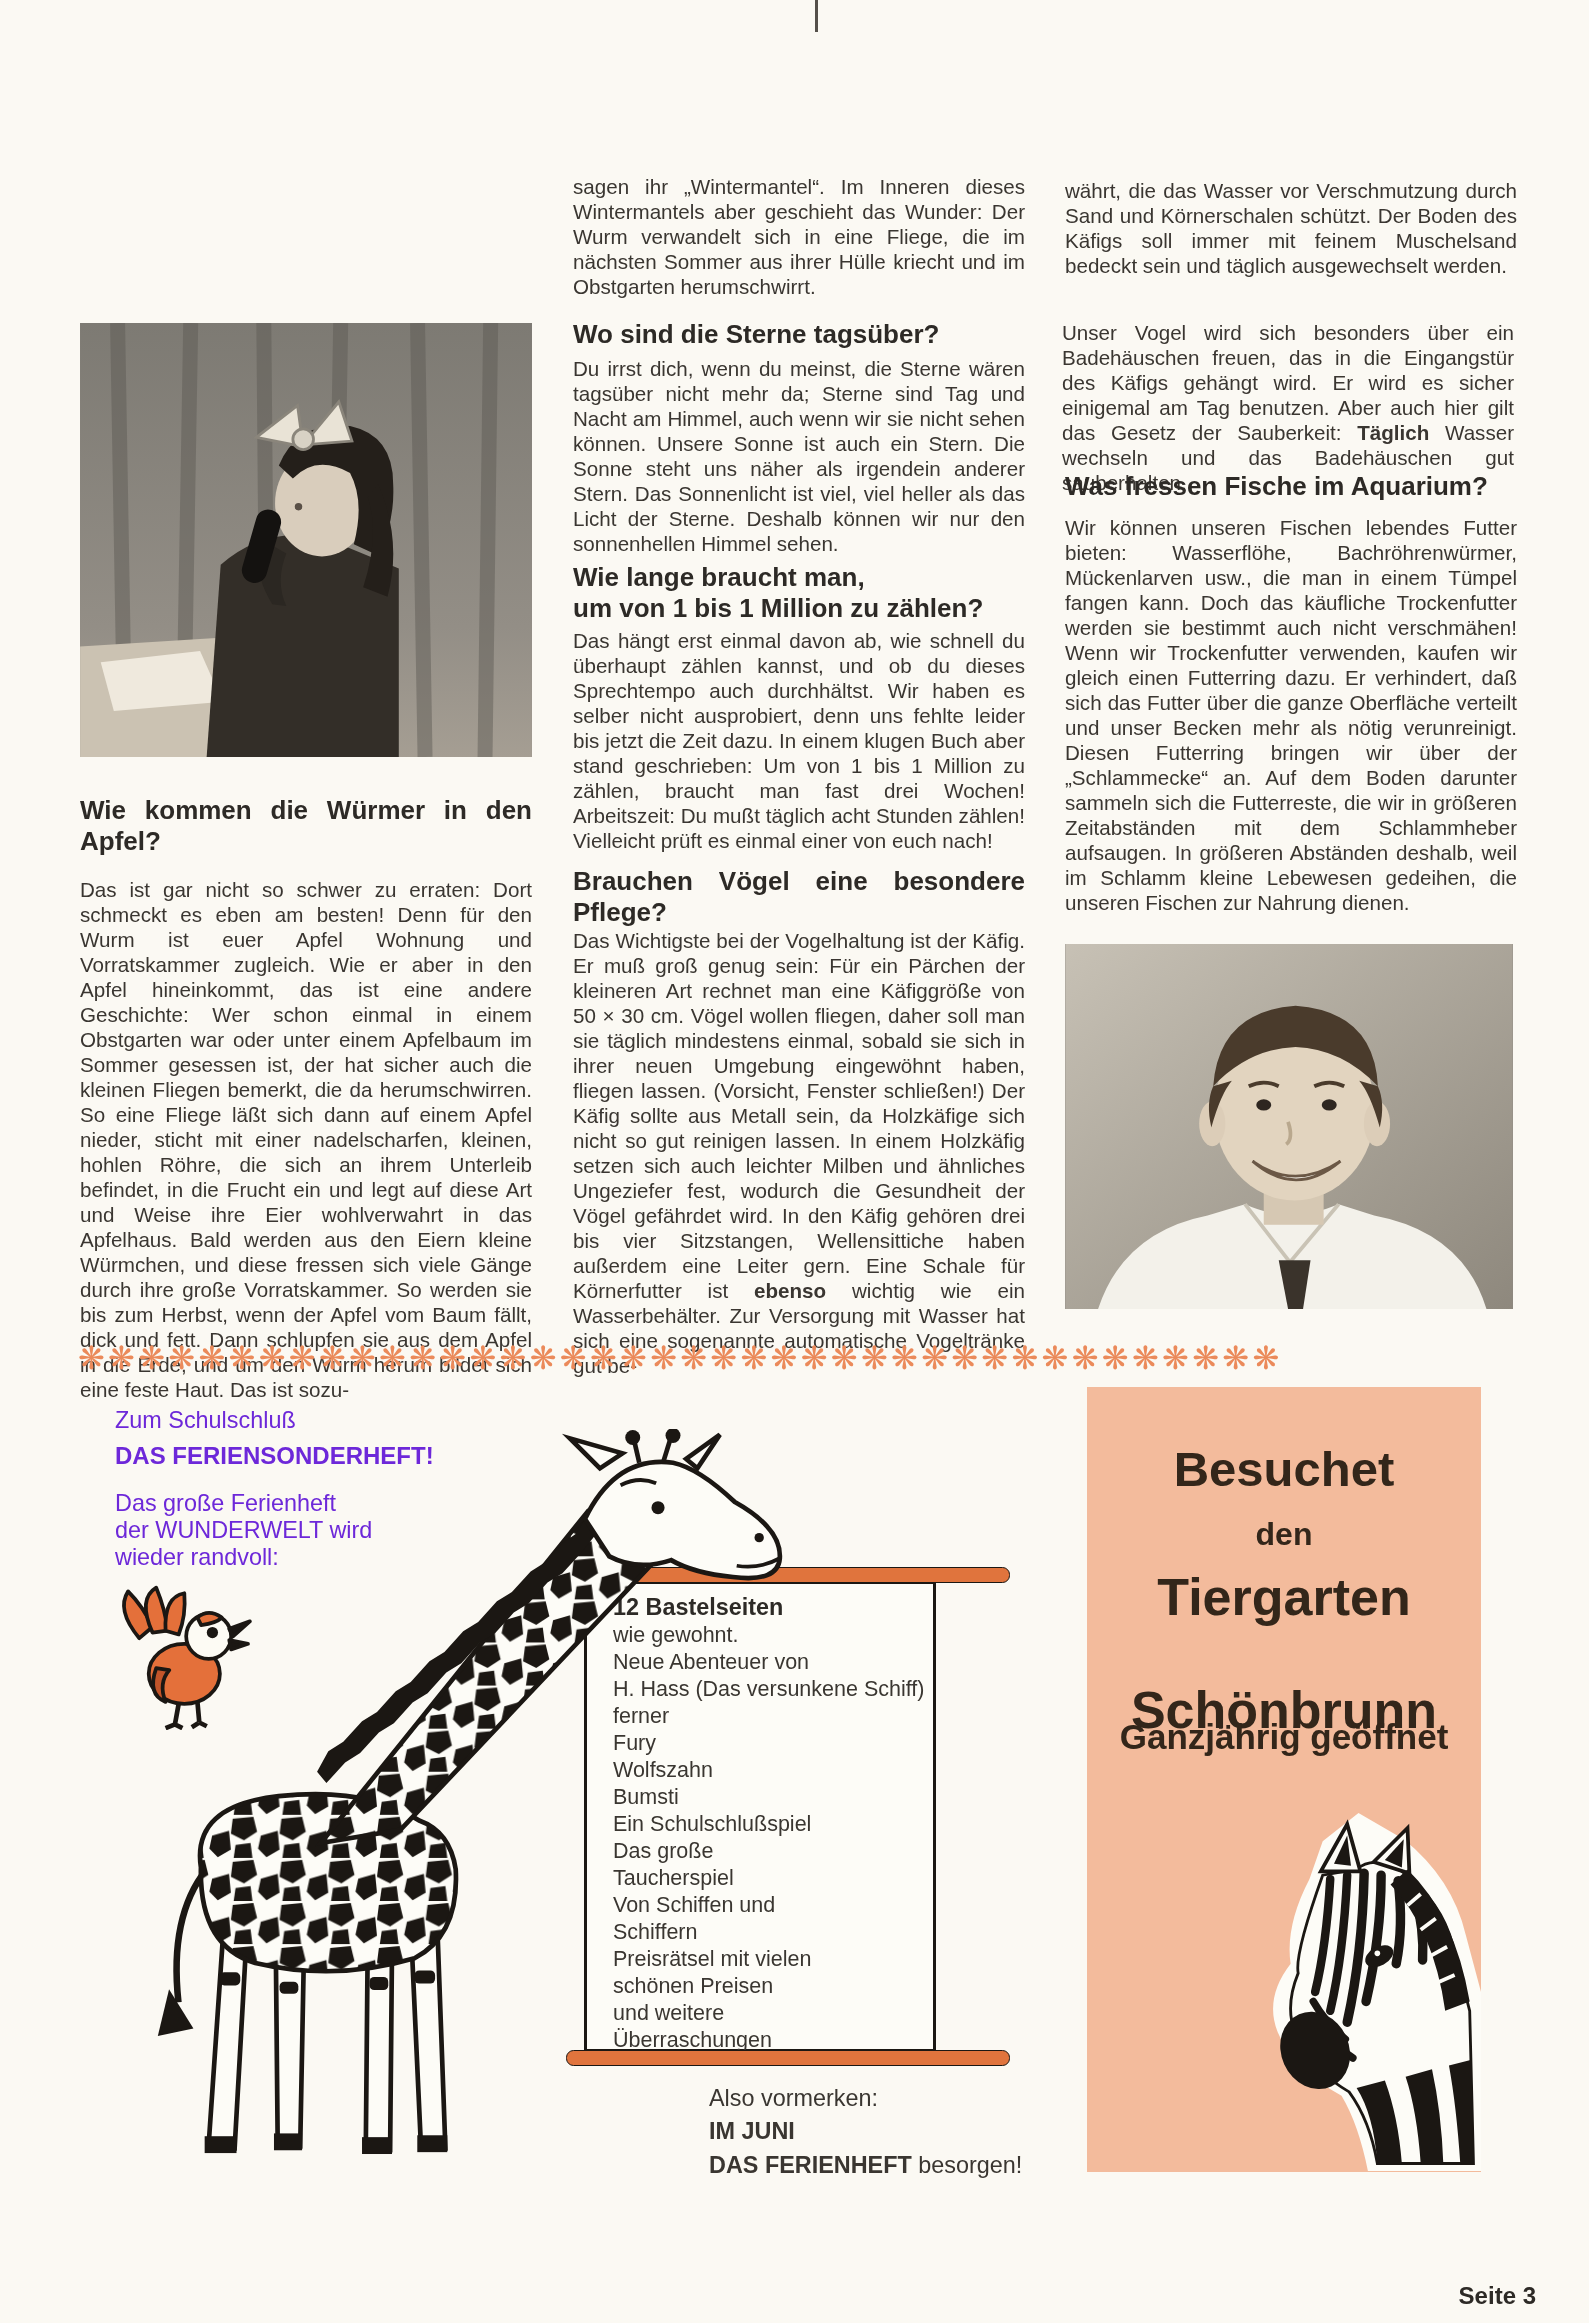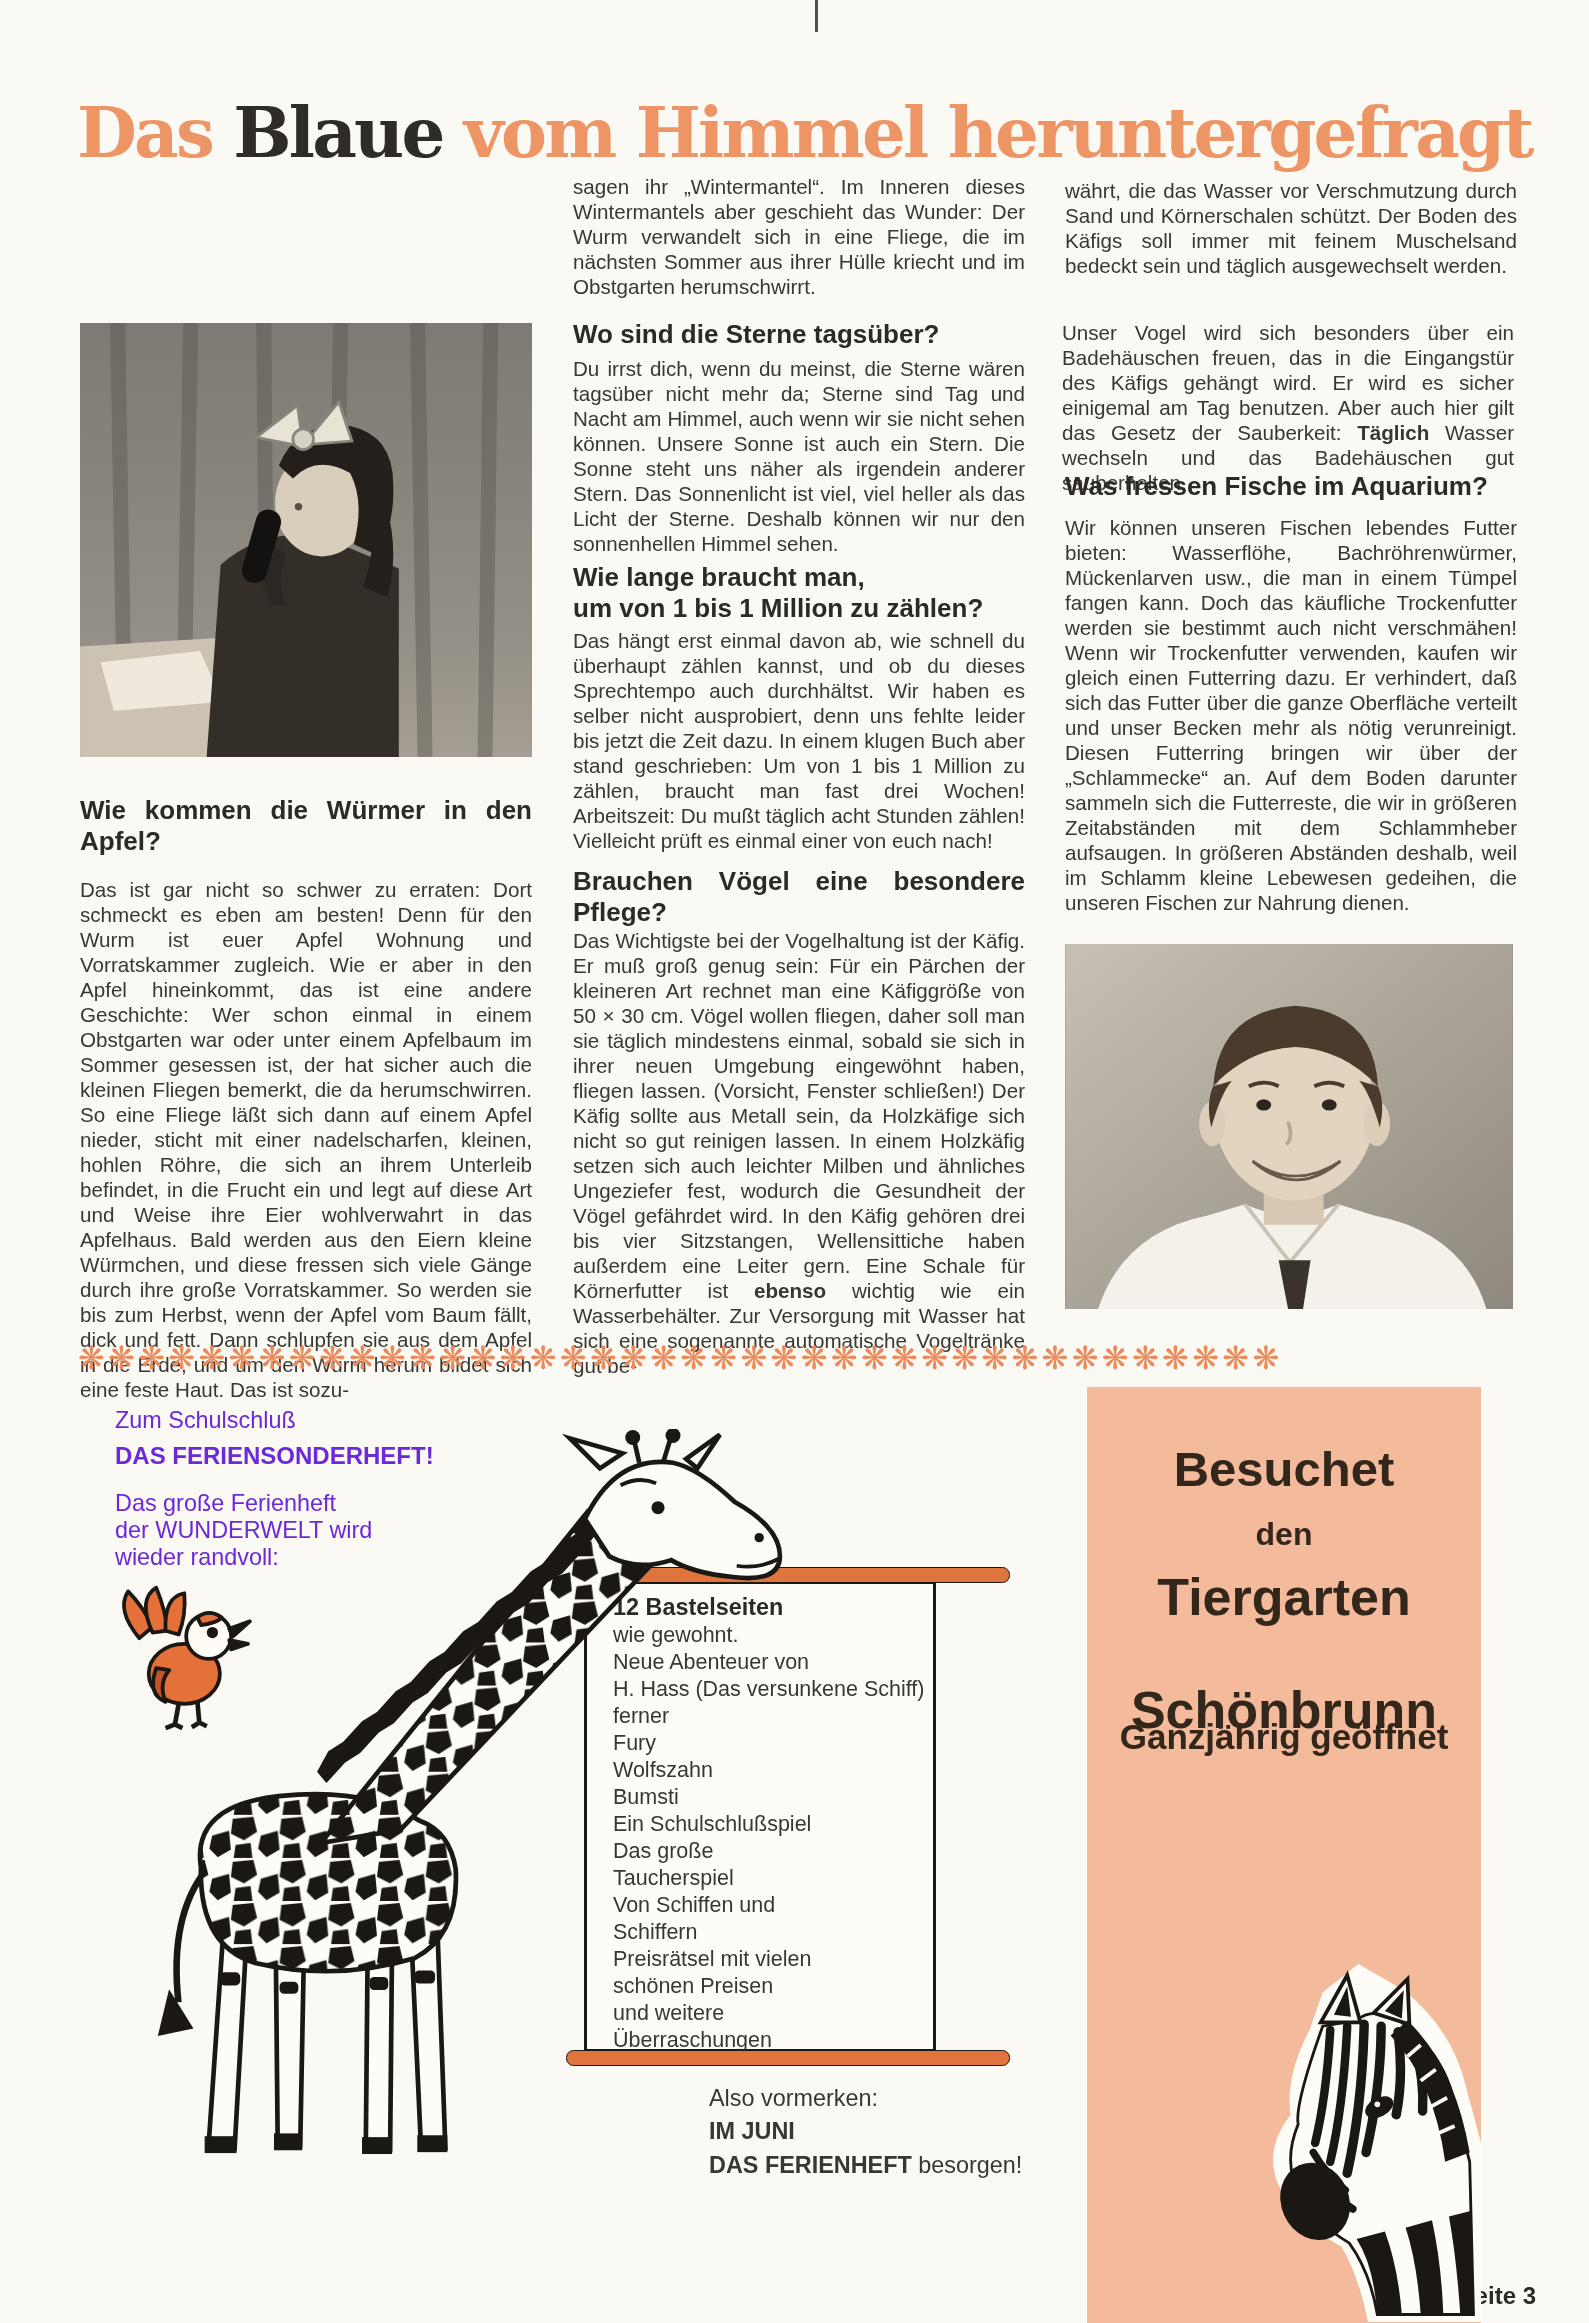--- a/index.html
+++ b/index.html
@@ -27,35 +27,34 @@
   
   #box-bar-top,#box-bar-bottom{left:566px;width:442px;height:14px;background:#e0743d;
       border:1.9px solid #1b1713;border-radius:7.5px;z-index:3;}
   #box{left:584px;top:1581px;width:352px;height:471px;border:3.7px solid #1b1713;background:#fdfcf7;
        z-index:1;box-sizing:border-box;padding:7.5px 0 0 26px;}
   #box .box-title{font-weight:bold;font-size:23.4px;line-height:30px;color:#2d2a26;}
   #box li{list-style:none;font-size:21.5px;line-height:27px;color:#3a3631;}
   #box ul{margin:0;padding:0;}
   .note-line{left:709px;font-size:23.4px;line-height:28px;color:#3a3631;}
   
-  #ad{left:1087px;top:1387px;width:394px;height:936px;background:#f3bb9c;z-index:1;}
+  #ad{left:1087px;top:1387px;width:394px;height:785px;background:#f3bb9c;z-index:1;}
   #ad .ad-line{position:absolute;width:100%;text-align:center;font-weight:bold;color:#33261a;
                font-family:"Liberation Sans",sans-serif;}
   #ad-zebra{position:absolute;right:0;bottom:0;width:245px;height:360px;}
   #footer{left:1405px;top:2282px;width:131px;text-align:right;font-weight:bold;font-size:24px;color:#2d2a26;}
   svg{display:block;}
 </style>
 </head>
 <body>
 
 <div id="page">
 
   <div id="regmark" class="abs"></div>
 
-  <div id="title" class="abs"><span class="t-orange">Das</span><span class="t-black">&nbsp;<span>Blaue</span></span><span class="t-orange">&nbsp;<span>vom Himmel heruntergefragt</span></span></div>
 
 
   <div class="abs photo-frame" style="left:80px;top:323px;width:452px;height:434px;">
     <svg width="452" height="434" viewBox="0 0 482 463">
       <defs>
         <linearGradient id="gbg" x1="0" y1="0" x2="0" y2="1">
           <stop offset="0" stop-color="#7d7a73"></stop>
             <stop offset="0.7" stop-color="#938e86"></stop>
             <stop offset="1" stop-color="#a59e93"></stop>
         </linearGradient>

